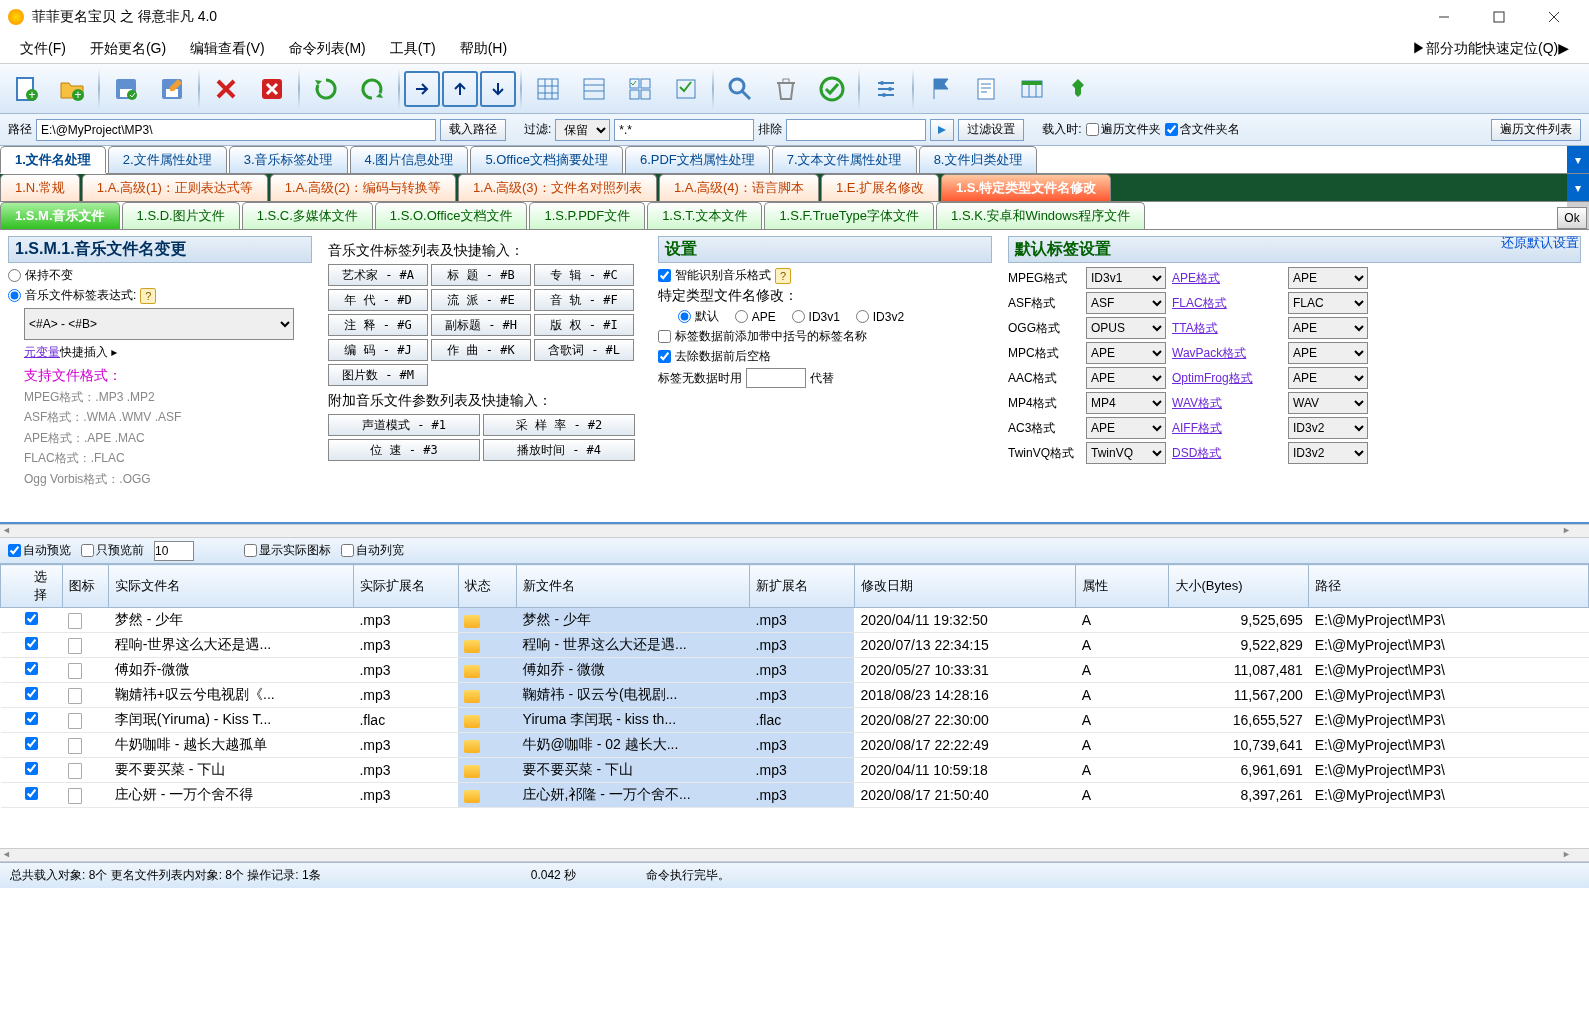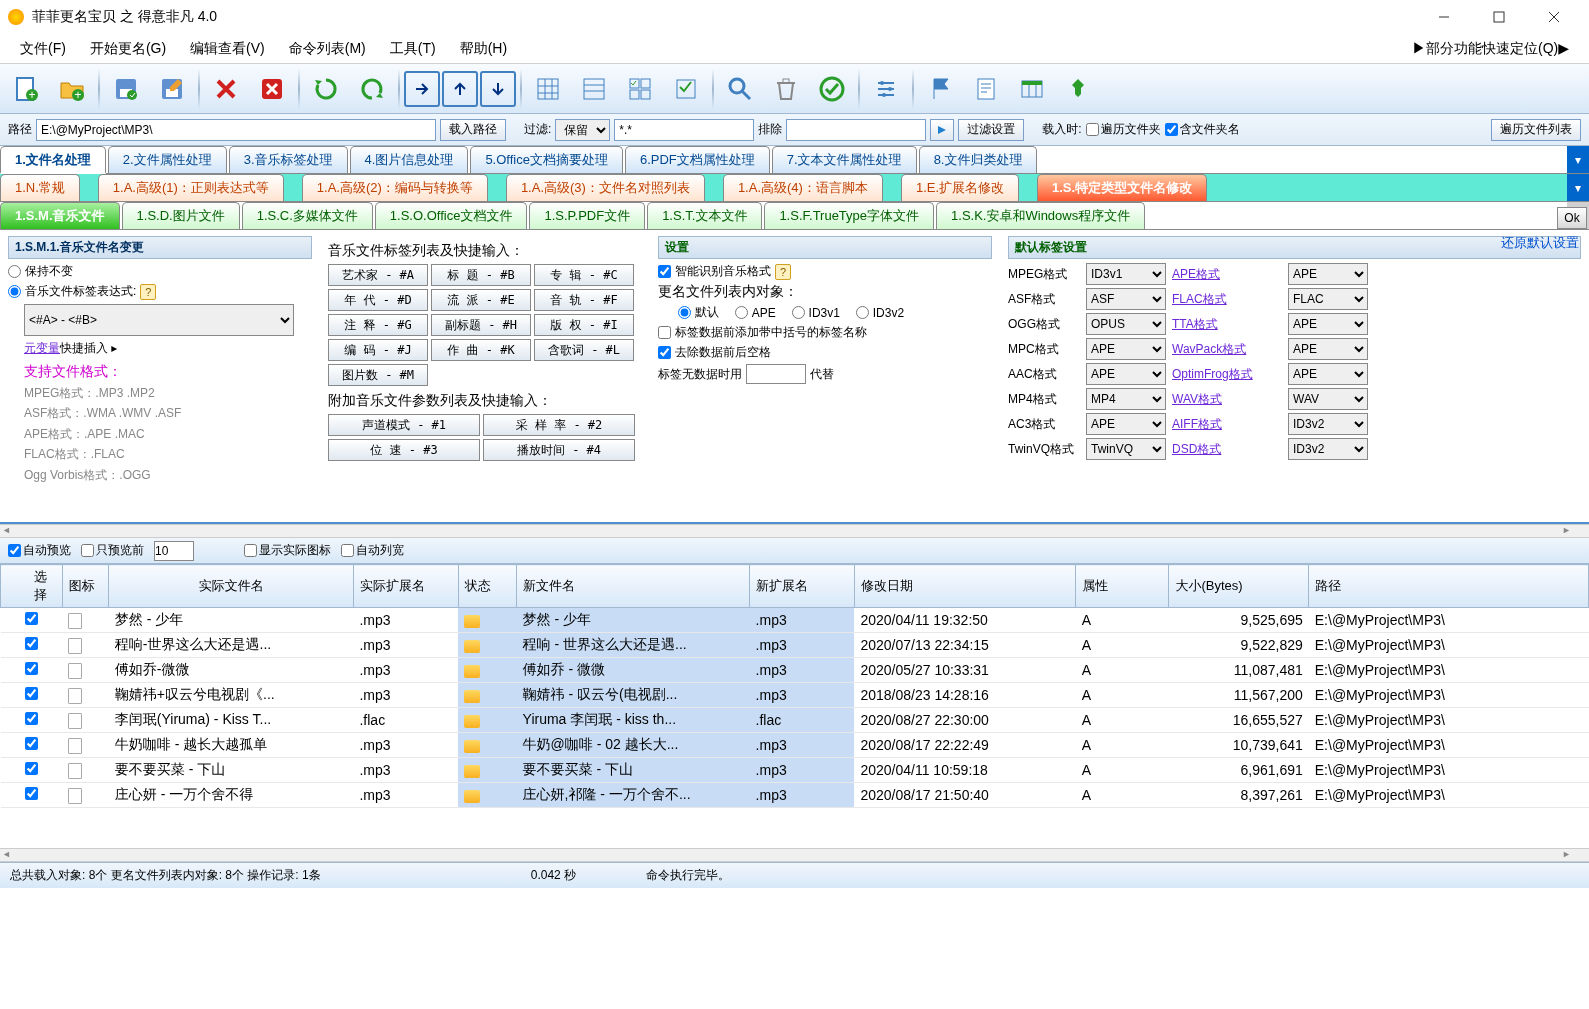--- a/index.html
+++ b/index.html
@@ -18,29 +18,29 @@
 .pathbar { height: 32px; background: linear-gradient(to bottom, #f0f6fc, #e0ecf8); display: flex; align-items: center; padding: 0 8px; gap: 4px; border-bottom: 1px solid #a0b8d0; }
 .pathbar label { white-space: nowrap; }
 .pathbar input[type="text"], .pathbar select { height: 22px; border: 1px solid #7a9ec8; padding: 0 4px; }
 .path-input { width: 400px; }
 .btn { height: 22px; padding: 0 8px; background: linear-gradient(to bottom, #fff, #e0e8f0); border: 1px solid #7a9ec8; cursor: pointer; white-space: nowrap; }
 .chk { display: flex; align-items: center; gap: 2px; white-space: nowrap; }
 .tabs-row { height: 28px; display: flex; border-bottom: 1px solid #888; position: relative; }
 .tab { padding: 3px 14px; border: 1px solid #888; border-bottom: none; border-radius: 5px 5px 0 0; margin-right: 2px; cursor: pointer; white-space: nowrap; font-size: 13px; display: flex; align-items: center; }
 .tabs-main .tab { background: linear-gradient(to bottom, #fff, #d0e4f8); color: #004890; }
 .tabs-main .tab.active { background: #fff; font-weight: bold; border-bottom: 2px solid #fff; margin-bottom: -1px; }
-.tabs-sub { background: #5eead4; gap: 16px; }
+.tabs-sub { background: #14532d; }
 .tabs-sub .tab { color: #c04000; background: linear-gradient(to bottom, #fff, #ffe4d0); }
 .tabs-sub .tab.active { background: linear-gradient(to bottom,#ffc8a0,#ff5830); color:#fff; font-weight:bold; }
 .tabs-green .tab { color: #006000; background: linear-gradient(to bottom, #fff, #d0f8d0); }
 .tabs-green .tab.active { background: linear-gradient(to bottom,#a8f0a0,#30c020); color:#fff; font-weight:bold; }
 .tab-end { width: 22px; background: #0066cc; color: #fff; display: flex; align-items: center; justify-content: center; margin-left: auto; cursor: pointer; }
 .content-area { display: flex; background: #fff; border-bottom: 2px solid #5090d0; height: 294px; position: relative; }
 .panel { padding: 6px 8px; }
-.panel-title { background: linear-gradient(to bottom, #e8f0f8, #d0e0f0); border: 1px solid #a0b8d0; padding: 2px 6px; font-weight: bold; color: #003060; margin-bottom: 4px; font-size: 12px; }
+.panel-title { background: linear-gradient(to bottom, #e8f0f8, #d0e0f0); border: 1px solid #a0b8d0; padding: 2px 6px; font-weight: bold; color: #003060; margin-bottom: 4px; font-size: 16px; }
 .left-panel { width: 320px; }
 .mid-panel { width: 330px; }
 .set-panel { width: 350px; }
 .right-panel { flex: 1; }
 .radio-row, .opt-row { display: flex; align-items: center; gap: 4px; margin: 3px 0; font-size: 14px; }
 .fmt-list { color: #888; font-size: 13px; line-height: 1.7; }
 .magenta { color: #d000d0; }
 .bluelink { color: #6d28d9; text-decoration: underline; cursor: pointer; }
 .tag-btns { display: flex; flex-wrap: wrap; gap: 3px; margin: 4px 0; }
 .tag-btn { width: 100px; height: 22px; background: linear-gradient(to bottom, #fff, #e0e8f0); border: 1px solid #888; font-size: 12px; cursor: pointer; text-align: center; line-height: 20px; font-family: monospace; }
@@ -391,21 +391,21 @@
       </div>
   </div>
 
   <div class="panel set-panel">
     <div class="panel-title" style="color:#006000">设置</div>
     <div class="opt-row">
         <input type="checkbox" checked="" style="">
         <span>智能识别音乐格式</span> 
         <span class="help-icon">?</span>
       </div>
-    <div class="opt-row">更名文件列表内对象：</div>
+    <div class="opt-row">特定类型文件名修改：</div>
     <div class="opt-row indent">
       <input type="radio" name="t" checked="" style=""><span>默认</span>&nbsp;&nbsp;
       <input type="radio" name="t" style=""><span>APE</span>&nbsp;&nbsp;
       <input type="radio" name="t" style=""><span>ID3v1</span>&nbsp;&nbsp;
       <input type="radio" name="t" style=""><span>ID3v2</span>
     </div>
     <div class="opt-row">
         <input type="checkbox" style="">
         <span>标签数据前添加带中括号的标签名称</span>
       </div>
@@ -482,21 +482,21 @@
       <span>自动列宽</span>
     </label>
 </div>
 
 <div class="table-wrap">
   <table>
     <thead>
         <tr id="thead-row">
           <th style="width: 40px; padding-left: 33px;">选择</th>
           <th style="width: 40px;">图标</th>
-          <th style="width: 210px; text-align: center;">实际文件名</th>
+          <th style="width: 210px;">实际文件名</th>
           <th style="width: 90px;">实际扩展名</th>
           <th style="width: 50px;">状态</th>
           <th style="width: 200px;">新文件名</th>
           <th style="width: 90px;">新扩展名</th>
           <th style="width: 190px;">修改日期</th>
           <th style="width: 80px;">属性</th>
           <th style="width: 120px;">大小(Bytes)</th>
           <th style="width: 240px;">路径</th>
         </tr>
       </thead>

